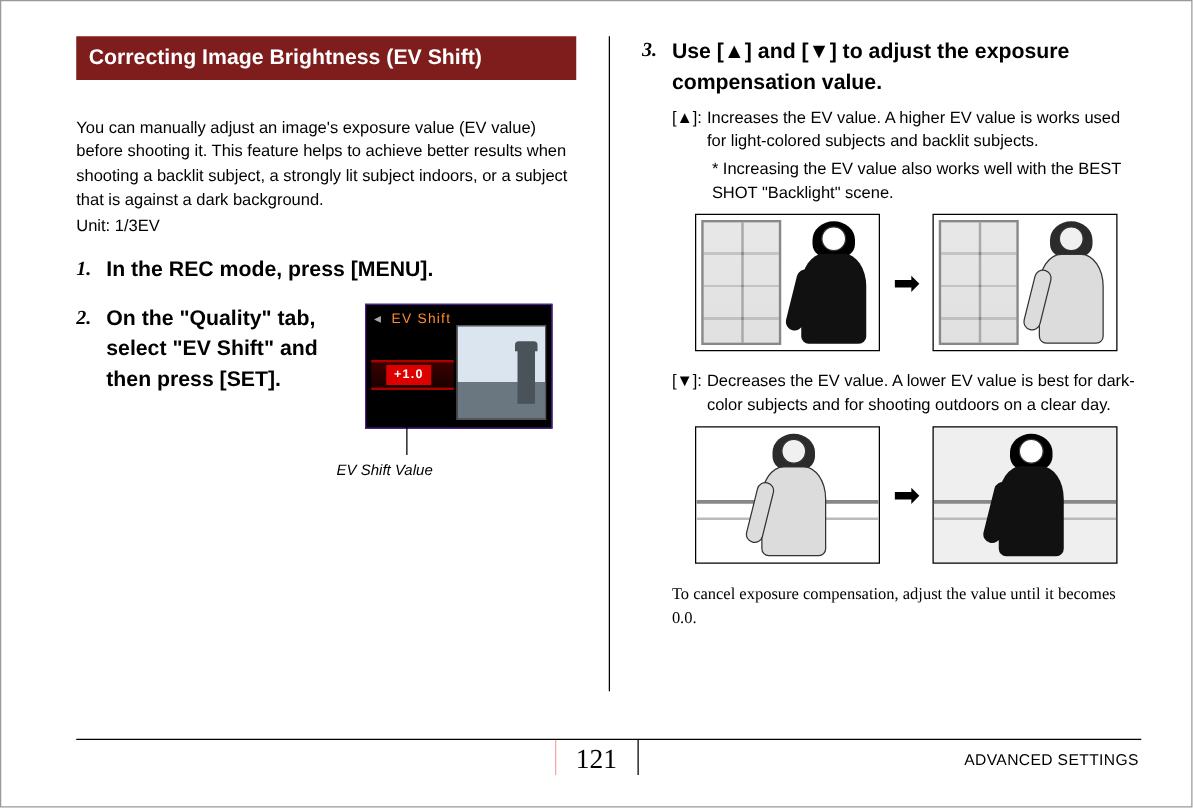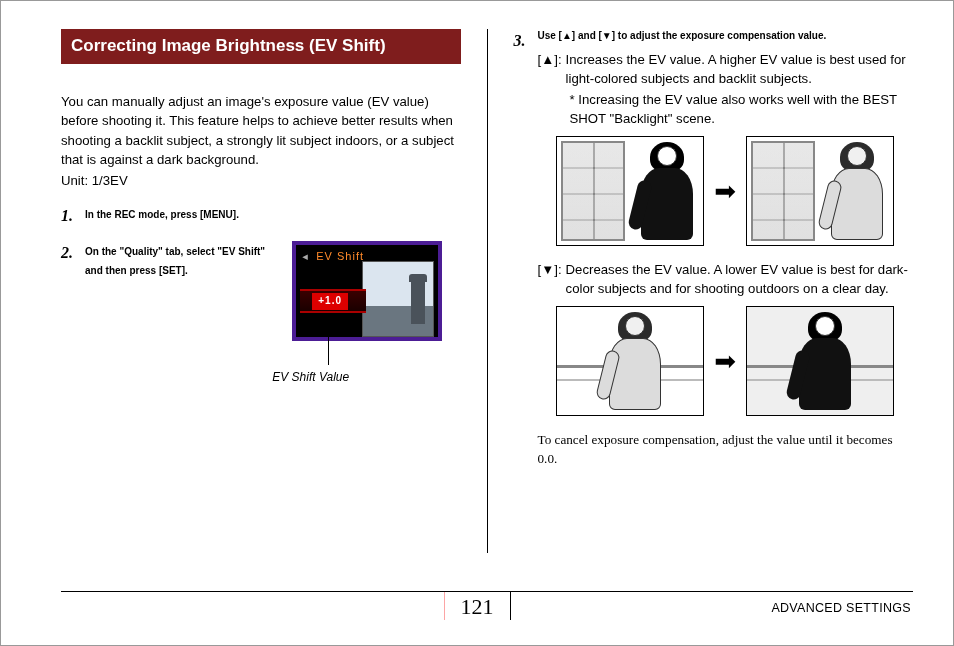--- a/index.html
+++ b/index.html
@@ -50,26 +50,26 @@
   }
   .step-num {
     font-style: italic;
     font-weight: bold;
     font-size: 16px;
     width: 24px;
     flex-shrink: 0;
     font-family: "Times New Roman", serif;
   }
   .step-body { flex: 1; }
-  .step-title { font-weight: bold; font-size: 10px; }
+  .step-title { font-weight: bold; font-size: 17px; }
   .step2-wrap { display: flex; gap: 12px; }
   .step2-text { width: 52%; }
   .screenshot {
     width: 150px; height: 100px;
-    border: 4px solid #4c1d95;
+    border: 1px solid #4c1d95;
     background: #000;
     position: relative;
     flex-shrink: 0;
   }
   .shot-title {
     color: #ff8a2a;
     font-size: 11px;
     position: absolute;
     top: 4px; left: 20px;
     letter-spacing: 1px;
@@ -267,21 +267,21 @@
 
   <div class="col">
     <ol class="steps" style="margin-top:0">
       <li>
         <span class="step-num">3.</span>
         <div class="step-body">
           <div class="step-title">Use [▲] and [▼] to adjust the exposure compensation value.</div>
 
           <div class="def-row" style="margin-top:6px">
             <span class="def-key">[▲]:</span>
-            <span class="def-val">Increases the EV value. A higher EV value is best used for light-colored subjects and backlit subjects.</span>
+            <span class="def-val">Increases the EV value. A higher EV value is works used for light-colored subjects and backlit subjects.</span>
           </div>
           <div class="note-line">* Increasing the EV value also works well with the BEST SHOT "Backlight" scene.</div>
 
           <div class="illus-row">
             <div class="illus win">
               <div class="pane"></div>
               <div class="figure dark">
                   <div class="hair"></div>
                   <div class="head"></div>
                   <div class="torso"></div>

